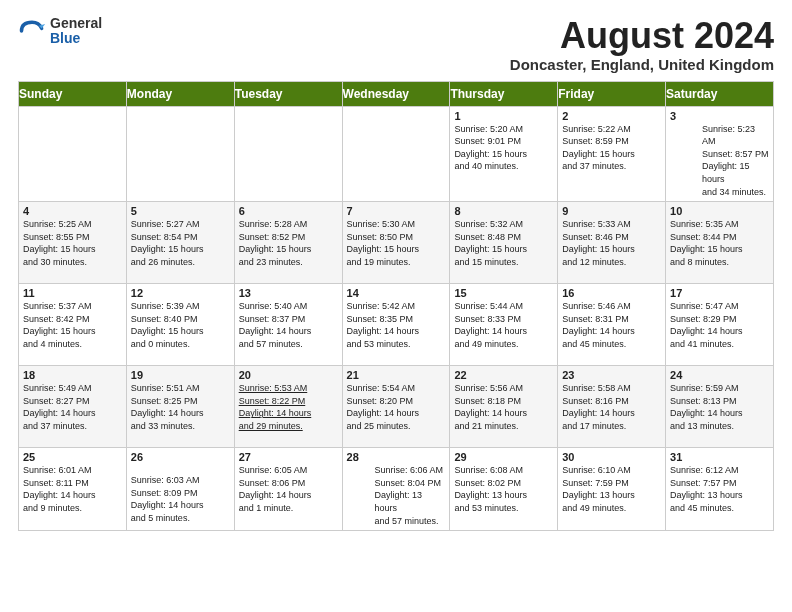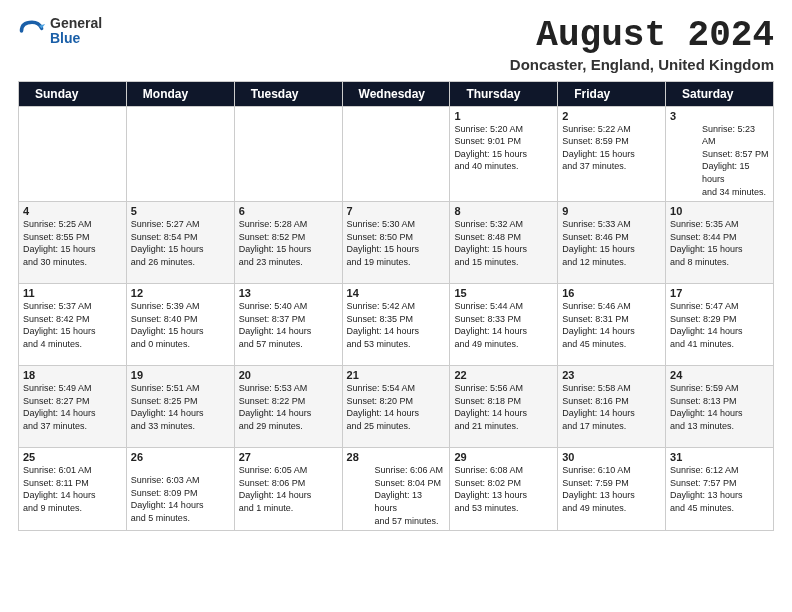--- a/index.html
+++ b/index.html
@@ -45,38 +45,37 @@
       height: 28px;
     }
     .title-block {
       text-align: right;
     }
     .month-title {
       font-size: 36px;
       font-weight: bold;
       color: #222;
       line-height: 1.1;
-      font-family: Liberation Mono, monospace;
     }
     .location-title {
       font-size: 15px;
       font-weight: bold;
       color: #333;
     }
     table {
       width: 100%;
       border-collapse: collapse;
       table-layout: fixed;
     }
     thead tr th {
-      background-color: #0f172a;
+      background-color: #4d7c0f;
       color: #fff;
       font-size: 12px;
       font-weight: bold;
-      padding: 5px 16px;
+      padding: 5px 0;
       text-align: left;
       border: 1px solid #ccc;
     }
     tbody tr td {
       vertical-align: top;
       border: 1px solid #ccc;
       padding: 3px 4px;
       font-size: 9.5px;
       color: #222;
       height: 82px;
@@ -273,21 +272,21 @@
           </td>
           <td>
             <span class="day-num">19</span>
             <div class="day-info" style="white-space: pre-line;">Sunrise: 5:51 AM
 Sunset: 8:25 PM
 Daylight: 14 hours
 and 33 minutes.</div>
           </td>
           <td>
             <span class="day-num">20</span>
-            <div class="day-info" style="white-space: pre-line;">Sunrise: 5:53 AM
+            <div class="day-info" style="white-space: pre-line; text-decoration: underline;">Sunrise: 5:53 AM
 Sunset: 8:22 PM
 Daylight: 14 hours
 and 29 minutes.</div>
           </td>
           <td>
             <span class="day-num">21</span>
             <div class="day-info" style="white-space: pre-line;">Sunrise: 5:54 AM
 Sunset: 8:20 PM
 Daylight: 14 hours
 and 25 minutes.</div>

